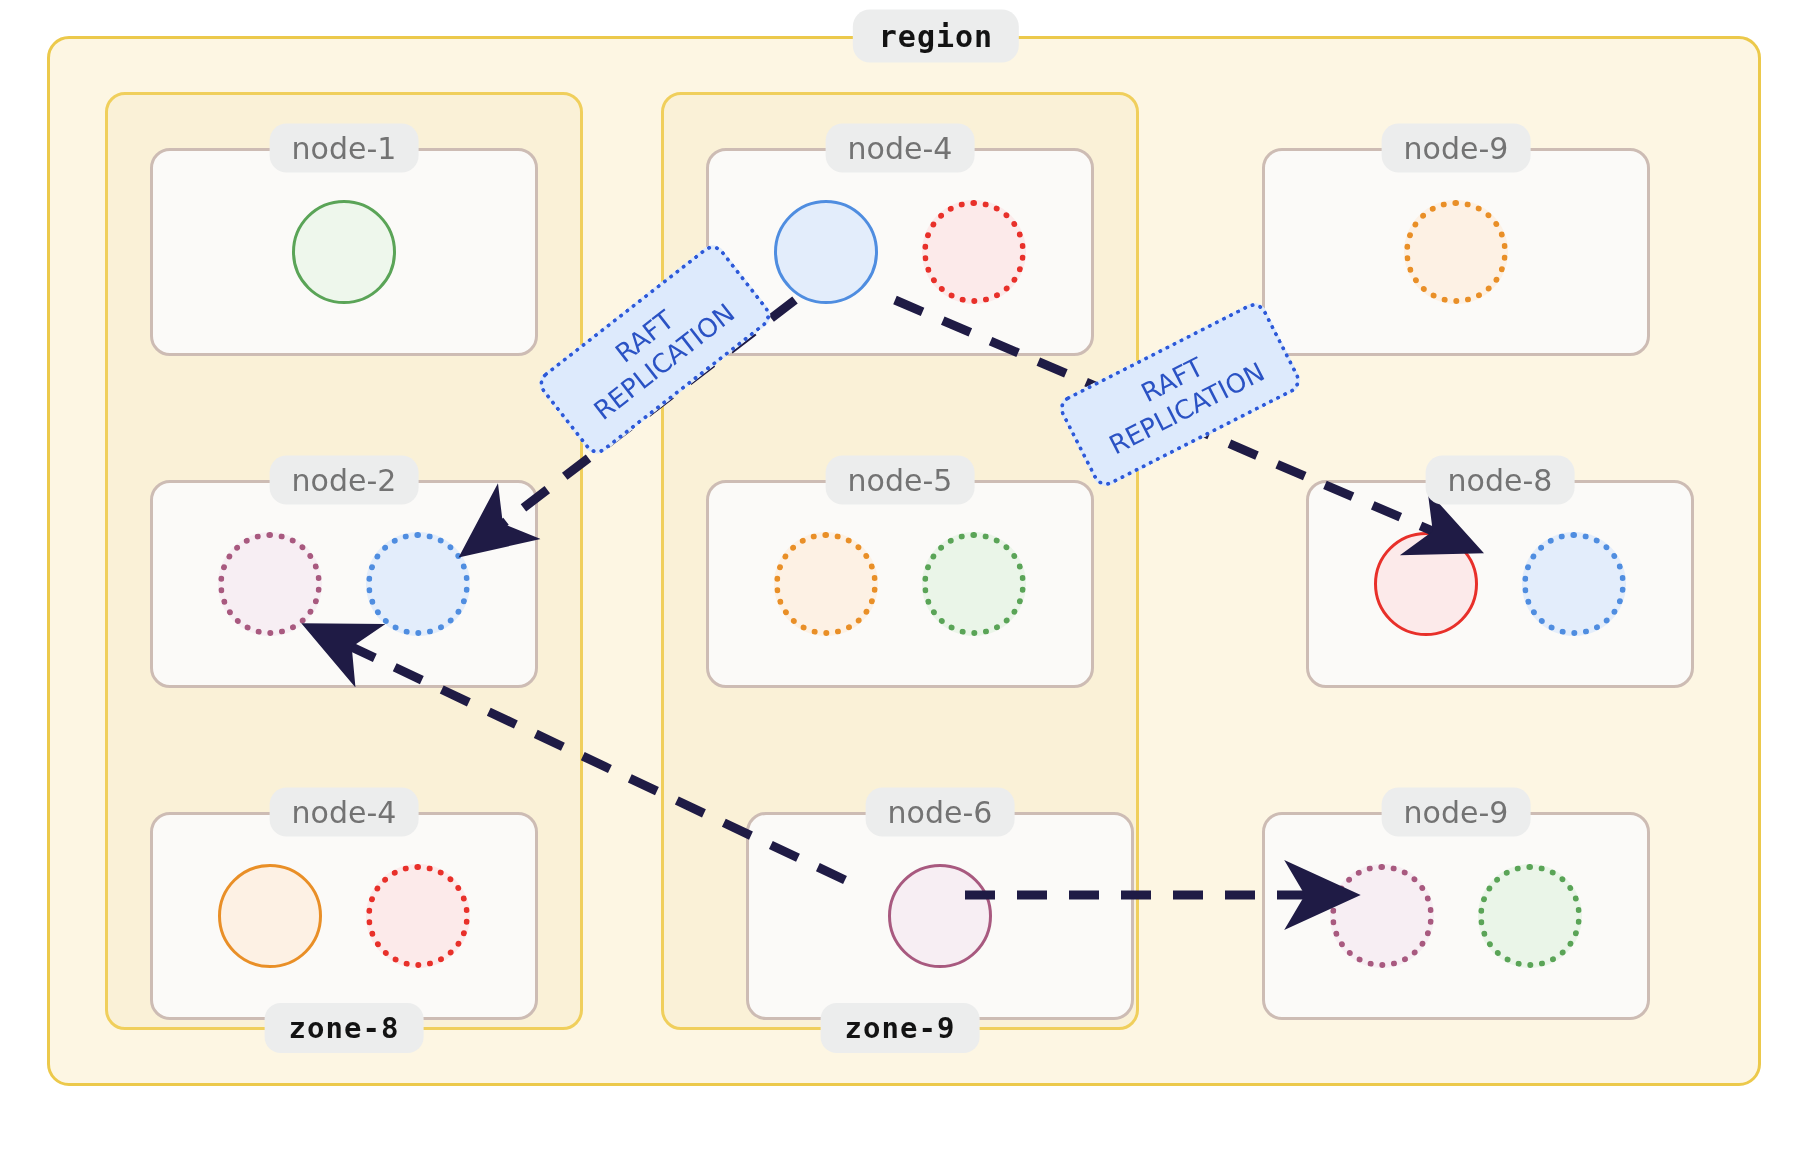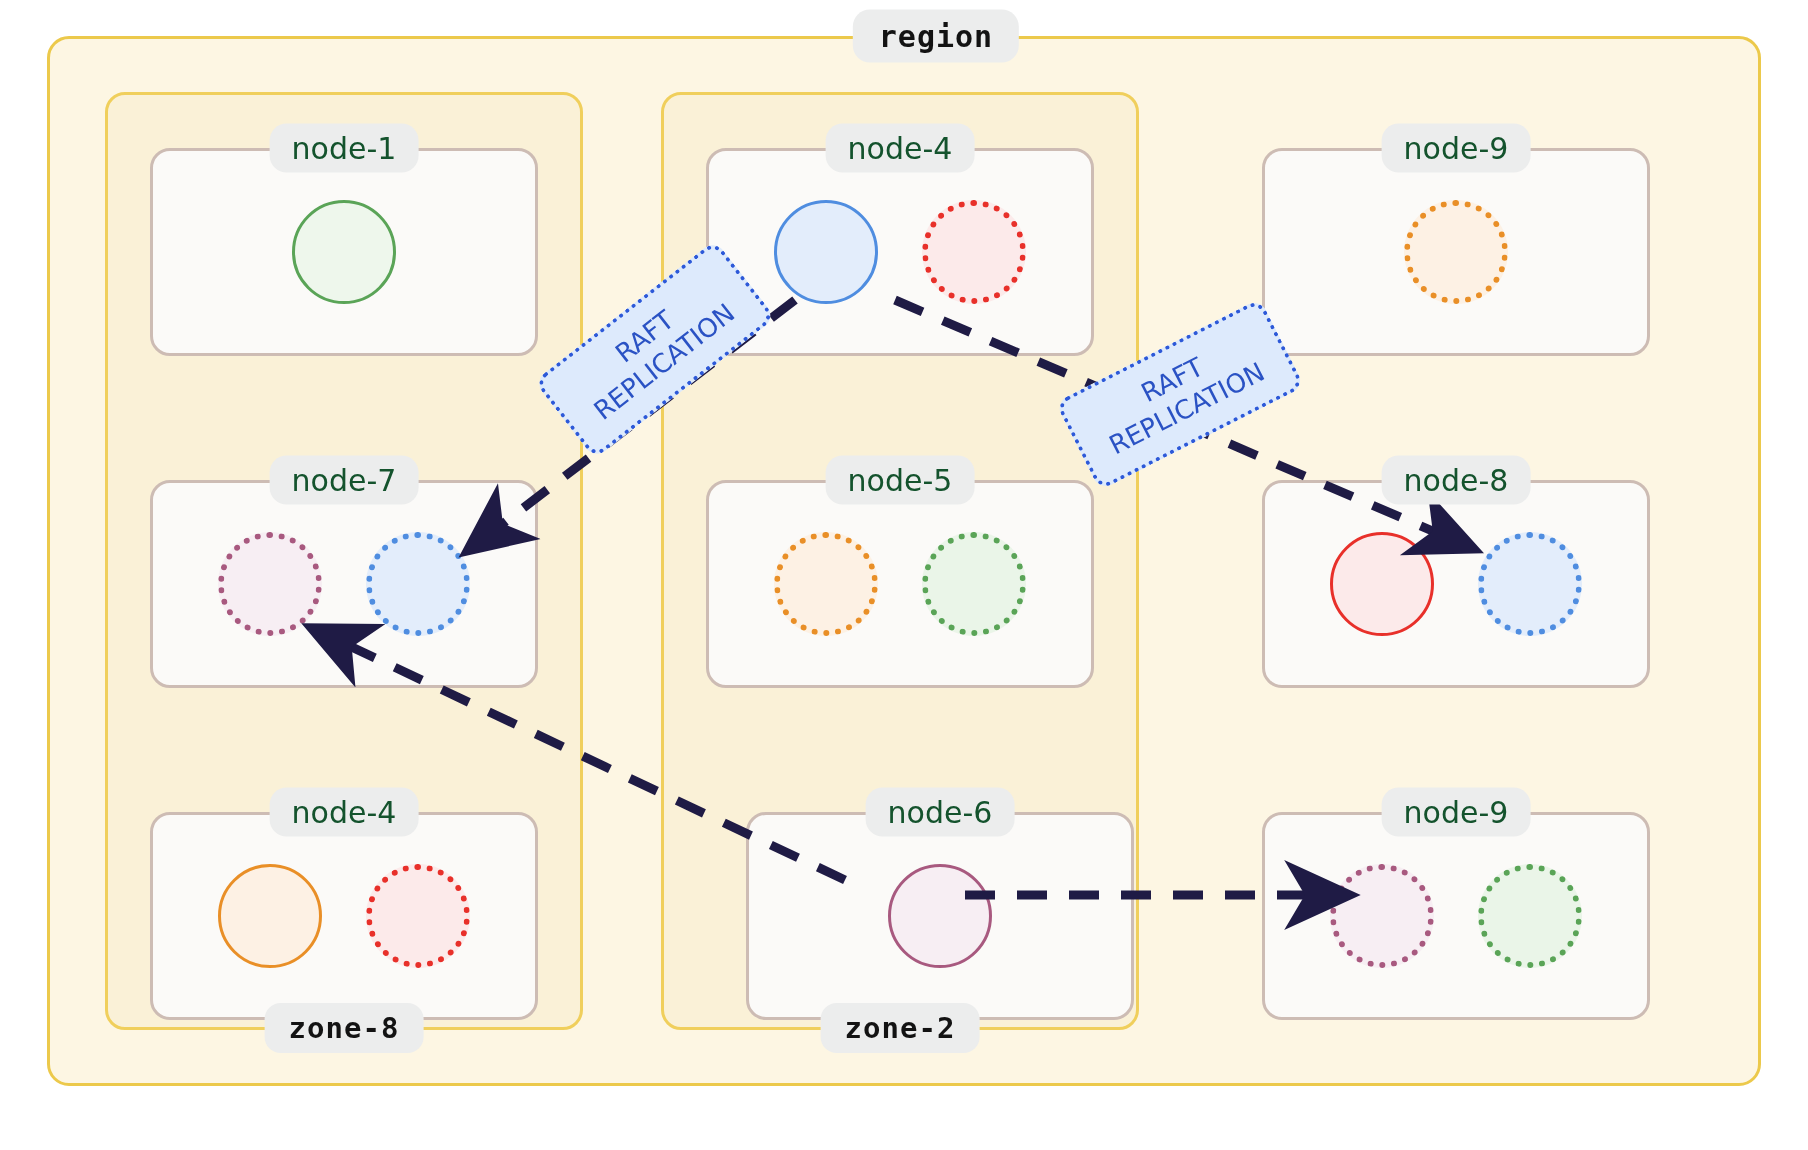--- a/index.html
+++ b/index.html
@@ -86,21 +86,21 @@
     background: #fbfaf8;
     border: 3px solid #cdbcb4;
     border-radius: 20px;
   }
   .node-label {
     position: absolute;
     left: 50%;
     top: -3px;
     transform: translate(-50%, -50%);
     background: #eceded;
-    color: #14532d;
+    color: #737373;
     font-family: "DejaVu Sans", sans-serif;
     font-weight: 400;
     font-size: 30px;
     padding: 7px 22px;
     border-radius: 17px;
     white-space: nowrap;
     z-index: 5;
   }
   .node-body {
     position: absolute;
@@ -163,32 +163,32 @@
 
 <div id="canvas">
 
   <div class="region-box"></div>
   <div class="region-label">region</div>
 
   <div class="zone-box zone-0">
     <div class="zone-label">zone-8</div>
   </div>
   <div class="zone-box zone-1">
-    <div class="zone-label">zone-2</div>
+    <div class="zone-label">zone-9</div>
   </div>
 
   <div id="nodes-layer">
       <div class="node-box" style="left: 150px; top: 148px;">
         <div class="node-label">node-1</div>
         <div class="node-body one">
           <div class="shard leader" style="border-color: rgb(90, 164, 87); background: rgb(238, 247, 236);"></div>
         </div>
       </div>
       <div class="node-box" style="left: 150px; top: 480px;">
-        <div class="node-label">node-7</div>
+        <div class="node-label">node-2</div>
         <div class="node-body">
           <div class="shard follower" style="border-color: rgb(168, 89, 127); background: rgb(247, 238, 243);"></div>
           <div class="shard follower" style="border-color: rgb(79, 141, 224); background: rgb(227, 237, 251);"></div>
         </div>
       </div>
       <div class="node-box" style="left: 150px; top: 812px;">
         <div class="node-label">node-4</div>
         <div class="node-body">
           <div class="shard leader" style="border-color: rgb(233, 143, 39); background: rgb(253, 241, 228);"></div>
           <div class="shard follower" style="border-color: rgb(232, 48, 42); background: rgb(252, 234, 234);"></div>
@@ -213,21 +213,21 @@
         <div class="node-body one">
           <div class="shard leader" style="border-color: rgb(168, 89, 127); background: rgb(247, 238, 243);"></div>
         </div>
       </div>
       <div class="node-box" style="left: 1262px; top: 148px;">
         <div class="node-label">node-9</div>
         <div class="node-body one">
           <div class="shard follower" style="border-color: rgb(233, 143, 39); background: rgb(253, 241, 228);"></div>
         </div>
       </div>
-      <div class="node-box" style="left: 1262px; top: 480px;">
+      <div class="node-box" style="left: 1306px; top: 480px;">
         <div class="node-label">node-8</div>
         <div class="node-body">
           <div class="shard leader" style="border-color: rgb(232, 48, 42); background: rgb(252, 234, 234);"></div>
           <div class="shard follower" style="border-color: rgb(79, 141, 224); background: rgb(227, 237, 251);"></div>
         </div>
       </div>
       <div class="node-box" style="left: 1262px; top: 812px;">
         <div class="node-label">node-9</div>
         <div class="node-body">
           <div class="shard follower" style="border-color: rgb(168, 89, 127); background: rgb(247, 238, 243);"></div>

